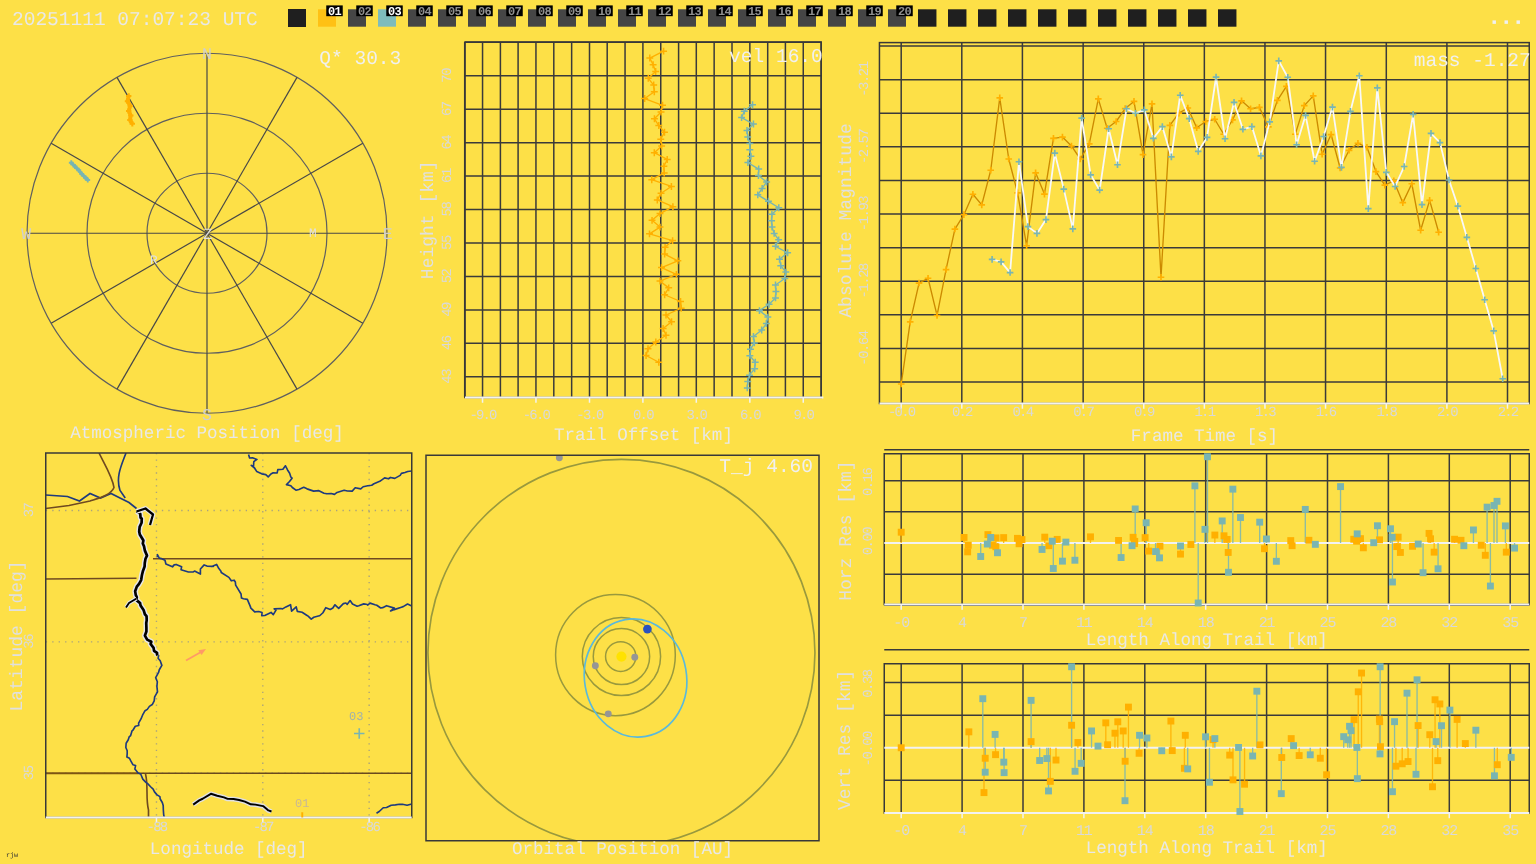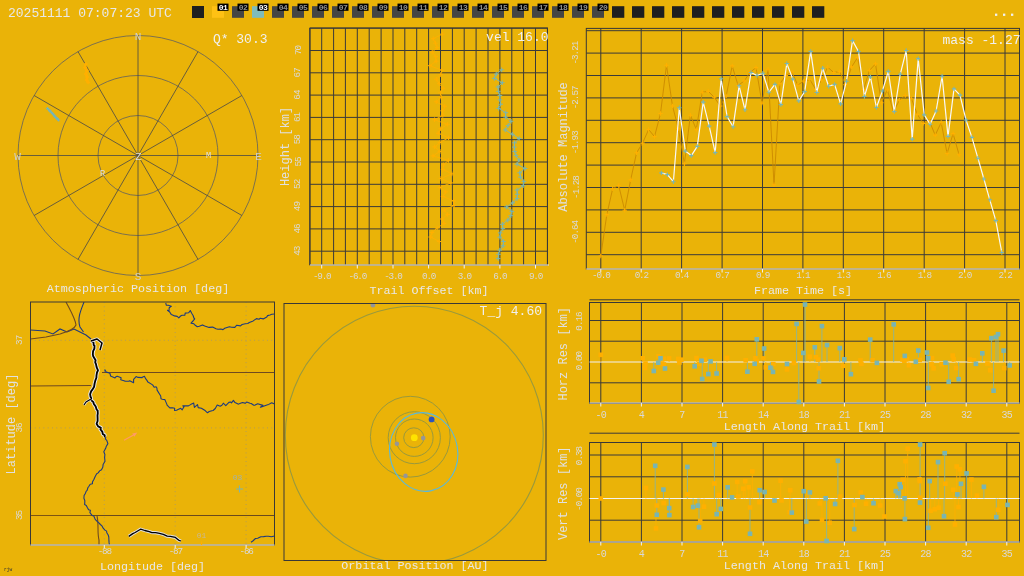--- a/index.html
+++ b/index.html
@@ -1,14 +1,14 @@
 <!DOCTYPE html>
 <html><head><meta charset="utf-8"><style>
 html,body{margin:0;padding:0;background:#000;}
-#root{position:relative;width:1024px;height:576px;background:#eab308;overflow:hidden;text-decoration:underline;}
+#root{position:relative;width:1024px;height:576px;background:#fde047;overflow:hidden;text-decoration:underline;}
 text{font-family:"Liberation Mono",monospace;}
 </style></head><body>
 <div id="root">
 <svg width="1024" height="576" viewBox="0 0 1024 576">
 <text x="8" y="16.5" font-size="13" fill="#e8e8e8">20251111 07:07:23 UTC</text>
 <rect x="192.0" y="6.0" width="12.0" height="12.0" fill="#1f1f1f"></rect>
 <rect x="212.0" y="6.2" width="12.0" height="11.6" fill="#ffc114"></rect>
 <rect x="217.5" y="3.6" width="11.0" height="7.2" fill="#000"></rect>
 <text x="223.0" y="9.9" font-size="8" fill="#ffffff" text-anchor="middle" font-weight="bold" letter-spacing="-0.5">01</text>
 <rect x="232.0" y="6.2" width="12.0" height="11.6" fill="#454545"></rect>

